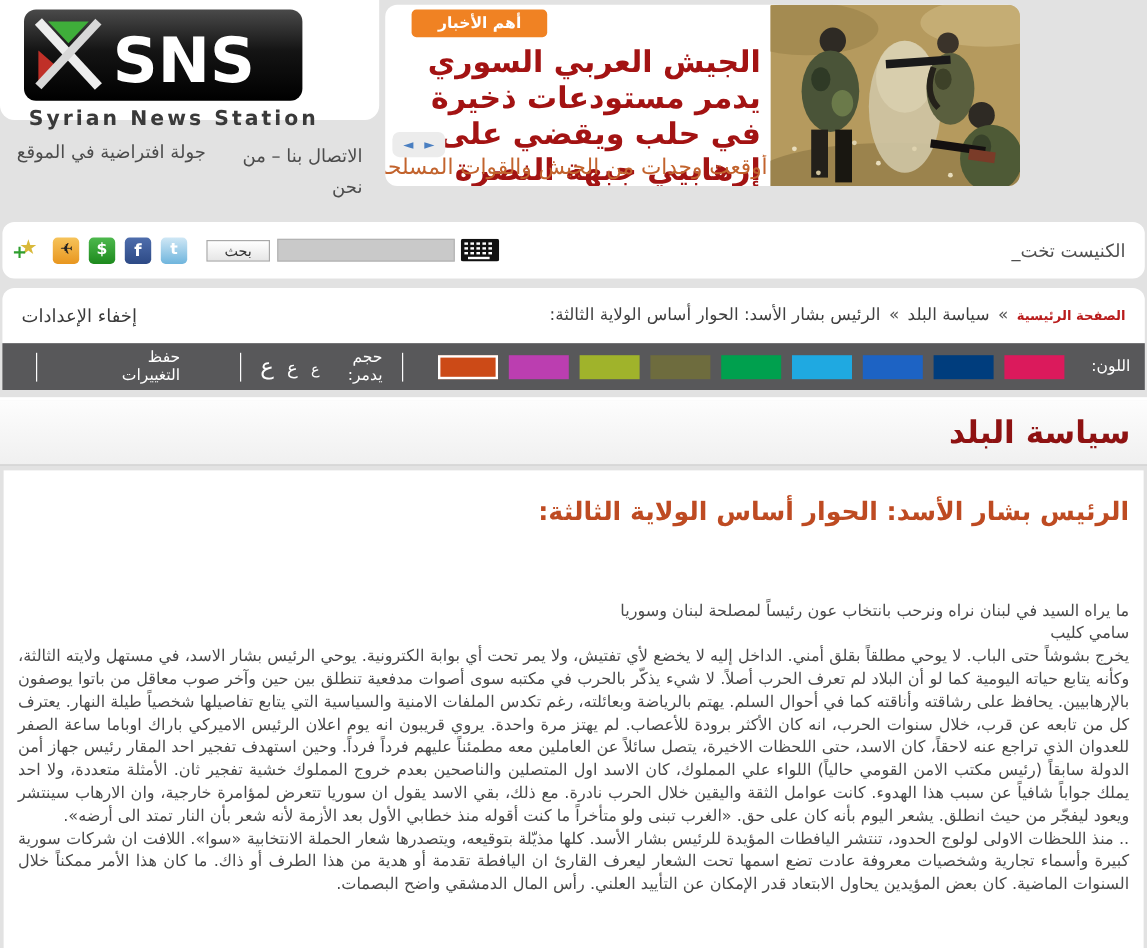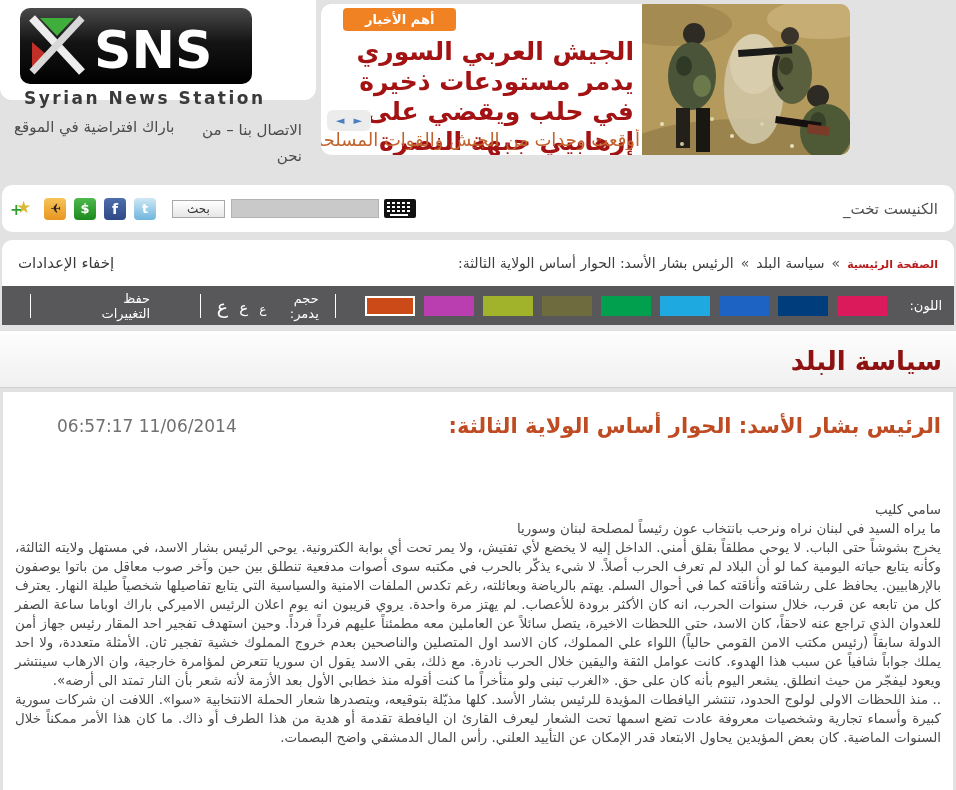--- a/index.html
+++ b/index.html
@@ -95,21 +95,21 @@
         <line x1="14" y1="12" x2="64" y2="66" stroke="#ededed" stroke-width="8"></line>
         <line x1="64" y1="12" x2="14" y2="66" stroke="#d8d8d8" stroke-width="7"></line>
       </g>
       <text x="76" y="62" font-family="DejaVu Sans, sans-serif" font-size="52" font-weight="bold" fill="#ffffff">SNS</text>
       <text x="6" y="98" font-family="DejaVu Sans, sans-serif" font-size="17" font-weight="bold" letter-spacing="2.5" fill="#3a3a3a">Syrian News Station</text>
     </svg>
   </div>
 
   <div class="top-links">
     <a class="top-link contact">الاتصال بنا – من نحن</a>
-    <a class="top-link">باراك افتراضية في الموقع</a>
+    <a class="top-link">جولة افتراضية في الموقع</a>
   </div>
 
   <div class="news-box">
     <div class="news-content">
       <div class="news-badge">أهم الأخبار</div>
       <div class="news-headline">الجيش العربي السوري يدمر مستودعات ذخيرة في حلب ويقضي على إرهابيي جبهة النصرة بريفي إدلب واللاذقية</div>
       <div class="news-arrows">
         <span class="news-arrow">◄</span>
         <span class="news-arrow">►</span>
       </div>
@@ -231,23 +231,22 @@
     <span class="vdiv"></span>
   </div>
 
   <div class="section-bar">
     <span class="section-title">سياسة البلد</span>
   </div>
 
   <div class="article">
     <div class="article-head">
       <span class="article-title">الرئيس بشار الأسد: الحوار أساس الولاية الثالثة:</span>
-      <span class="article-time">06:57:17 11/06/2014</span>
     </div>
     <div class="article-body">
+      <div>ما يراه السيد في لبنان نراه ونرحب بانتخاب عون رئيساً لمصلحة لبنان وسوريا</div>
       <div>سامي كليب</div>
-      <div>ما يراه السيد في لبنان نراه ونرحب بانتخاب عون رئيساً لمصلحة لبنان وسوريا</div>
       <p>يخرج بشوشاً حتى الباب. لا يوحي مطلقاً بقلق أمني. الداخل إليه لا يخضع لأي تفتيش، ولا يمر تحت أي بوابة الكترونية. يوحي الرئيس بشار الاسد، في مستهل ولايته الثالثة، وكأنه يتابع حياته اليومية كما لو أن البلاد لم تعرف الحرب أصلاً. لا شيء يذكّر بالحرب في مكتبه سوى أصوات مدفعية تنطلق بين حين وآخر صوب معاقل من باتوا يوصفون بالإرهابيين. يحافظ على رشاقته وأناقته كما في أحوال السلم. يهتم بالرياضة وبعائلته، رغم تكدس الملفات الامنية والسياسية التي يتابع تفاصيلها شخصياً طيلة النهار. يعترف كل من تابعه عن قرب، خلال سنوات الحرب، انه كان الأكثر برودة للأعصاب. لم يهتز مرة واحدة. يروي قريبون انه يوم اعلان الرئيس الاميركي باراك اوباما ساعة الصفر للعدوان الذي تراجع عنه لاحقاً، كان الاسد، حتى اللحظات الاخيرة، يتصل سائلاً عن العاملين معه مطمئناً عليهم فرداً فرداً. وحين استهدف تفجير احد المقار رئيس جهاز أمن الدولة سابقاً (رئيس مكتب الامن القومي حالياً) اللواء علي المملوك، كان الاسد اول المتصلين والناصحين بعدم خروج المملوك خشية تفجير ثان. الأمثلة متعددة، ولا احد يملك جواباً شافياً عن سبب هذا الهدوء. كانت عوامل الثقة واليقين خلال الحرب نادرة. مع ذلك، بقي الاسد يقول ان سوريا تتعرض لمؤامرة خارجية، وان الارهاب سينتشر ويعود ليفجّر من حيث انطلق. يشعر اليوم بأنه كان على حق. «الغرب تبنى ولو متأخراً ما كنت أقوله منذ خطابي الأول بعد الأزمة لأنه شعر بأن النار تمتد الى أرضه».</p>
       <p>.. منذ اللحظات الاولى لولوج الحدود، تنتشر اليافطات المؤيدة للرئيس بشار الأسد. كلها مذيّلة بتوقيعه، ويتصدرها شعار الحملة الانتخابية «سوا». اللافت ان شركات سورية كبيرة وأسماء تجارية وشخصيات معروفة عادت تضع اسمها تحت الشعار ليعرف القارئ ان اليافطة تقدمة أو هدية من هذا الطرف أو ذاك. ما كان هذا الأمر ممكناً خلال السنوات الماضية. كان بعض المؤيدين يحاول الابتعاد قدر الإمكان عن التأييد العلني. رأس المال الدمشقي واضح البصمات.</p>
     </div>
   </div>
 
 </div>
 
 </body></html>

